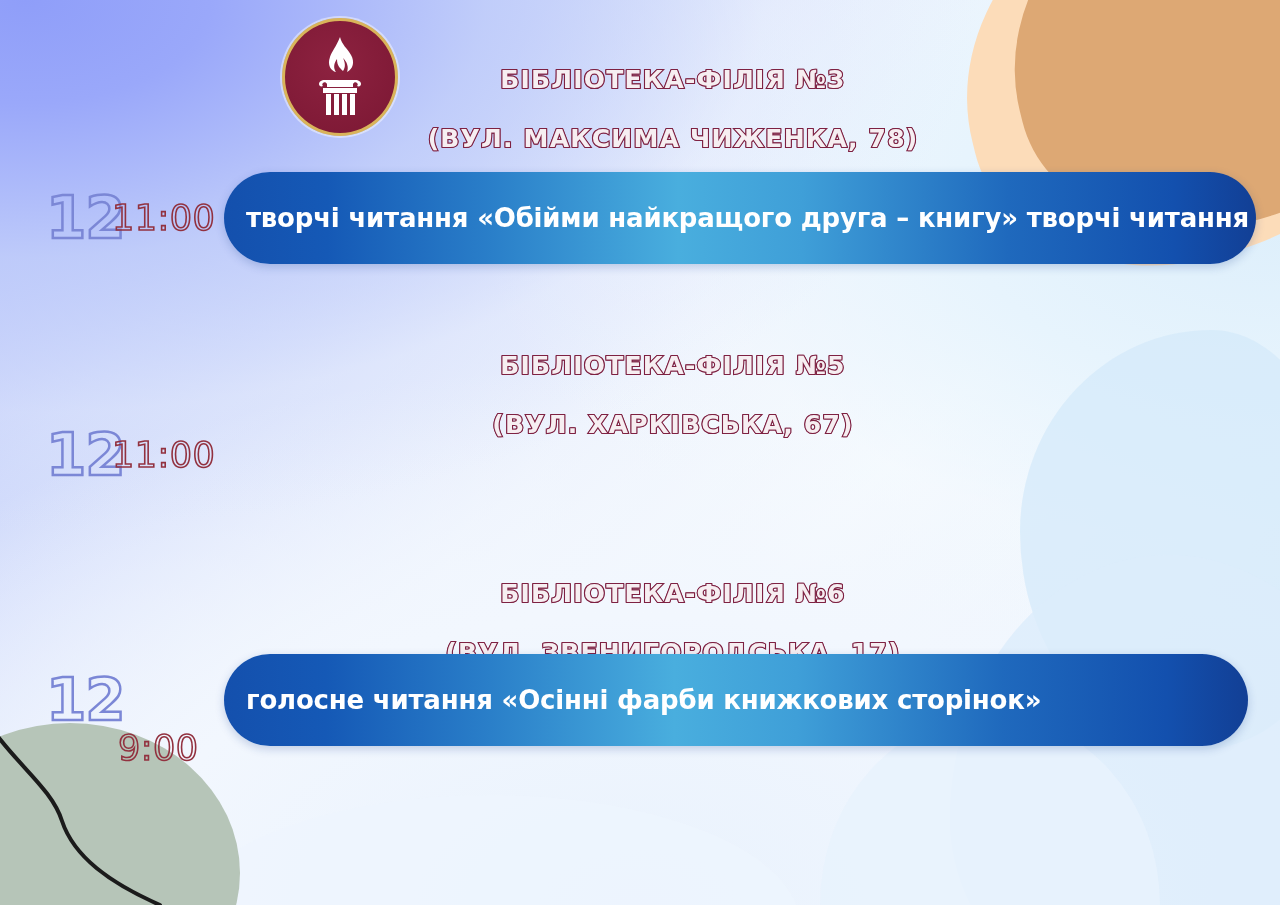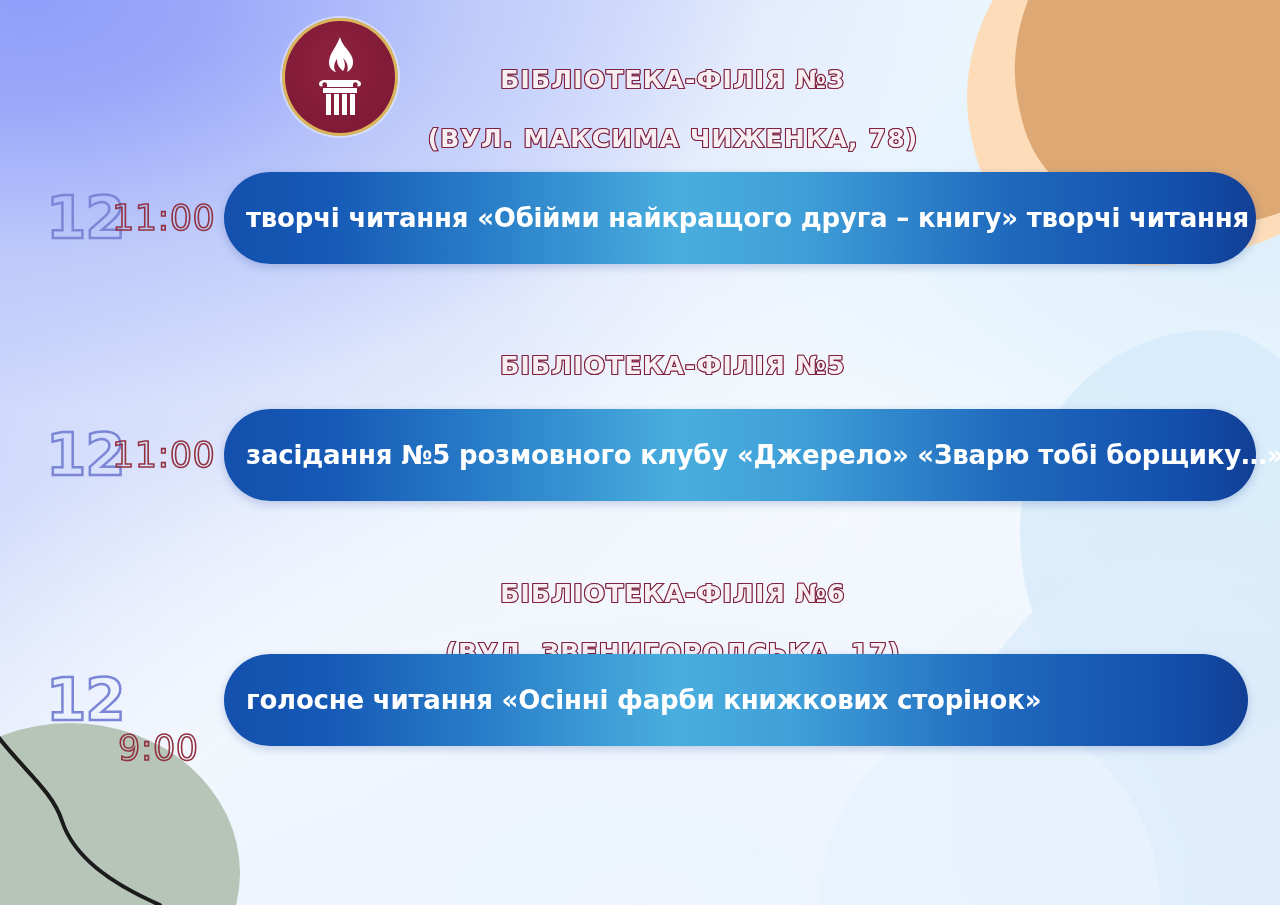--- a/index.html
+++ b/index.html
@@ -229,23 +229,20 @@
     <div class="day">12</div>
     <div class="time time-1">11:00</div>
     <div class="pill pill-1">
       <span class="pill-text">творчі читання «Обійми найкращого друга – книгу» творчі читання</span>
     </div>
   </div>
 
   <div class="row row-2">
     <div class="day">12</div>
     <div class="time time-2">11:00</div>
-    <div class="pill pill-2">
-      <span class="pill-text">засідання №5 розмовного клубу «Джерело» «Зварю тобі борщику…»</span>
-    </div>
   </div>
 
   <div class="row row-3">
     <div class="day">12</div>
     <div class="time time-3">9:00</div>
     <div class="pill pill-3">
       <span class="pill-text">голосне читання «Осінні фарби книжкових сторінок»</span>
     </div>
   </div>
 

